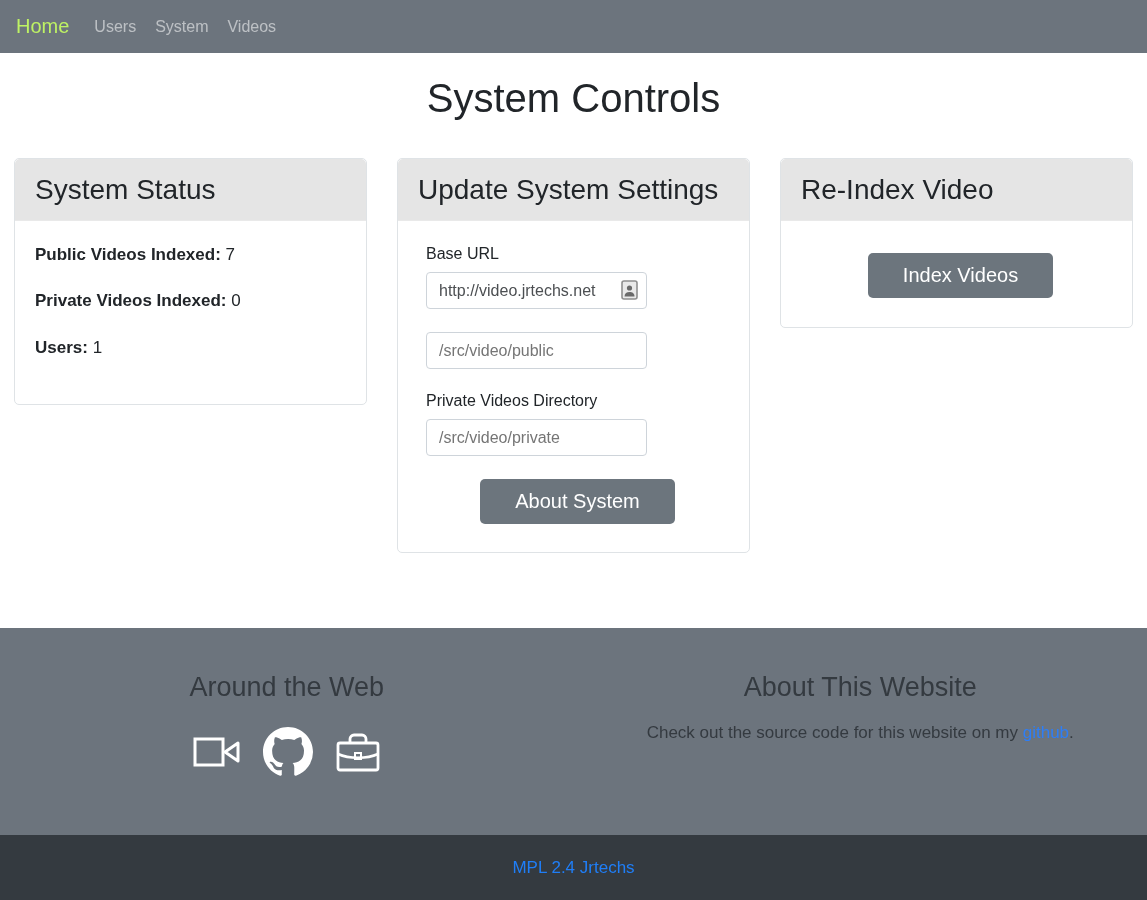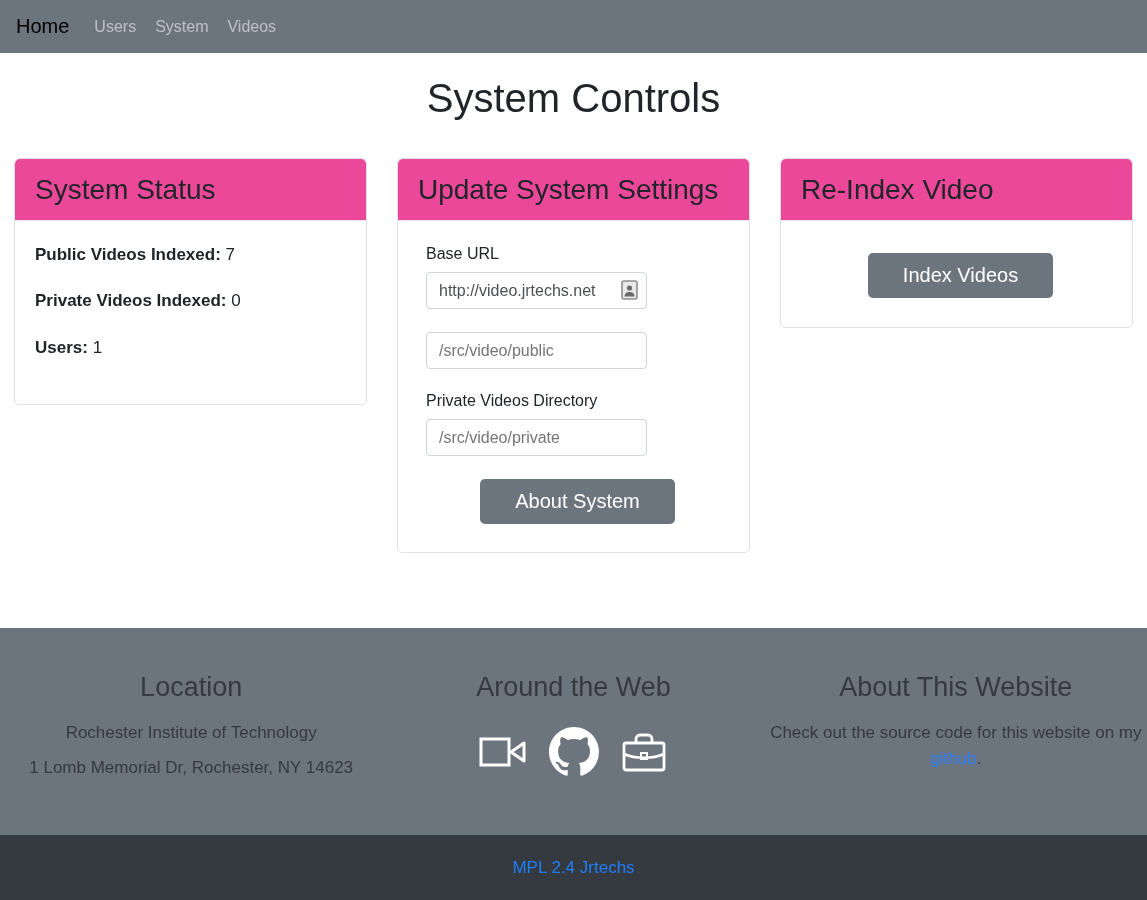--- a/index.html
+++ b/index.html
@@ -21,21 +21,21 @@
   
   .navbar {
     height: 53px;
     background: #6c747d;
     display: flex;
     align-items: center;
     padding: 0 16px;
     flex: 0 0 auto;
   }
   .navbar .brand {
-    color: #000000;
+    color: #bef264;
     font-size: 20px;
     margin-right: 25px;
     text-decoration: none;
     cursor: pointer;
   }
   .navbar .nav-link {
     color: rgba(255,255,255,0.55);
     font-size: 16px;
     margin-right: 19px;
     text-decoration: none;
@@ -58,21 +58,21 @@
     padding: 0 14px;
     margin-top: 37px;
   }
   .card {
     flex: 1 1 0;
     background: #fff;
     border: 1px solid #dfe3e6;
     border-radius: 5px;
   }
   .card-header {
-    background: #ec4899;
+    background: #e5e5e5;
     border-bottom: 1px solid #e9e9e9;
     border-radius: 5px 5px 0 0;
     padding: 15px 20px 14px 20px;
     font-size: 28px;
     color: #212529;
   }
   .card-body { padding: 24px 20px 16px 20px; }
 
   
   .stat { font-size: 17px; margin: 0 0 26px 0; line-height: 1.2; }
@@ -244,25 +244,20 @@
         <div class="card-body reindex-body">
           <button class="btn">Index Videos</button>
         </div>
       </section>
 
     </div>
   </main>
 
   <footer class="footer">
 
-    <div class="footer-col">
-      <h2 class="footer-title">Location</h2>
-      <p class="footer-text">Rochester Institute of Technology</p>
-      <p class="footer-text">1 Lomb Memorial Dr, Rochester, NY 14623</p>
-    </div>
 
     <div class="footer-col">
       <h2 class="footer-title">Around the Web</h2>
       <div class="icons-row">
         <a class="icon-link">
           <svg width="48" height="34" viewBox="0 0 48 34" fill="none">
             <rect x="2" y="4" width="28" height="26" stroke="#ffffff" stroke-width="3"></rect>
             <path d="M32 17 L45 8 V26 L32 17 Z" stroke="#ffffff" stroke-width="3" stroke-linejoin="round" fill="none"></path>
           </svg>
         </a>

